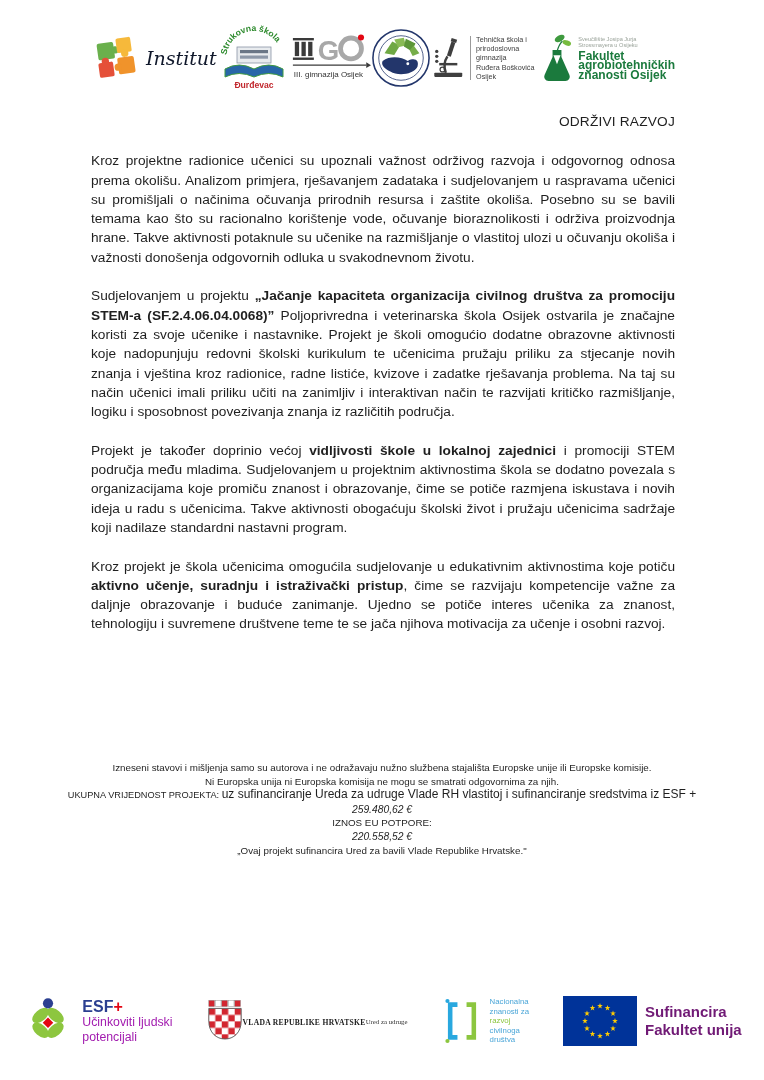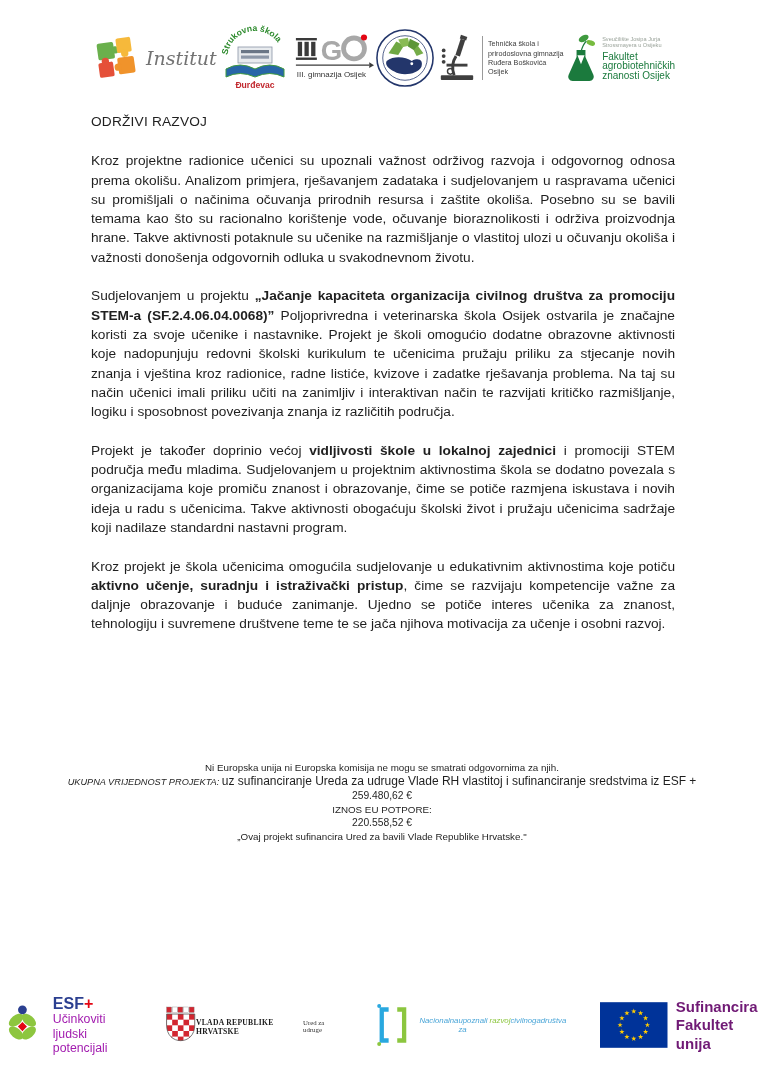--- a/index.html
+++ b/index.html
@@ -3,54 +3,54 @@
 <meta charset="utf-8">
 <style>
   html,body{margin:0;padding:0;background:#e9e9e9;}
   .page{position:relative;width:764px;height:1080px;background:#ffffff;margin:0 auto;
         font-family:"Liberation Sans",sans-serif;overflow:hidden;}
 
   
   .header-row{position:absolute;top:22px;left:93px;width:582px;height:72px;
               display:flex;justify-content:space-between;align-items:center;}
   .hlogo{display:flex;align-items:center;gap:5px;}
-  .institut-text{font-family:"DejaVu Serif",serif;font-style:italic;font-size:19px;color:#737373;}
+  .institut-text{font-family:"DejaVu Serif",serif;font-style:italic;font-size:19px;color:#0f172a;}
   .teh-divider{width:1px;height:44px;background:#9a9a9a;}
   .teh-lines{font-size:7.2px;line-height:9.3px;color:#3c3c3c;}
   .fak-col{display:flex;flex-direction:column;}
   .fak-uni{font-size:5.6px;line-height:6.6px;color:#9aa39a;}
-  .fak-name{font-size:10px;font-weight:normal;line-height:9.6px;color:#1b7a3d;margin-top:3px;}
+  .fak-name{font-size:12px;font-weight:bold;line-height:9.6px;color:#1b7a3d;margin-top:3px;}
 
   
   .doc{position:absolute;top:112px;left:91px;width:584px;color:#1f1f1f;
        font-size:13.7px;line-height:19.3px;text-align:justify;}
-  .doc-title{font-weight:400;letter-spacing:.2px;margin:0 0 20px 0;text-align:left;}
+  .doc-title{font-weight:400;letter-spacing:.2px;margin:0 0 20px 0;text-align:right;}
   .para{margin:0 0 19.3px 0;}
   .para .bold{font-weight:bold;}
 
   
   .footer-note{position:absolute;top:761px;left:57px;width:650px;text-align:center;color:#1f1f1f;}
   .fn-line{font-size:9.8px;line-height:13.6px;}
-  .seg-caps{font-size:9.2px;font-style:italic;}
+  .seg-caps{font-size:9.2px;}
   .seg-big{font-size:12px;}
-  .seg-italic{font-size:10.3px;}
+  .seg-italic{font-style:italic;font-size:10.3px;}
 
   
   .footer-row{position:absolute;top:995px;left:0;width:764px;display:flex;
               justify-content:center;align-items:center;gap:34px;}
   .flogo{display:flex;align-items:center;gap:8px;}
   .esf-col{display:flex;flex-direction:column;}
   .esf-line1{font-size:16px;font-weight:bold;color:#2b3f90;line-height:17px;}
   .esf-plus{color:#e30613;}
   .esf-sub{font-size:12.3px;font-weight:normal;color:#a21caf;line-height:14.5px;}
   .vlada-col{display:flex;align-items:center;}
   .vlada-title{font-family:"Liberation Serif",serif;font-size:7.6px;font-weight:bold;
                color:#1a1a1a;letter-spacing:.3px;margin-top:3px;}
   .vlada-sub{font-family:"Liberation Serif",serif;font-size:6.8px;color:#333;margin-top:1px;}
-  .zak-col{display:flex;flex-direction:row;font-style:italic;}
+  .zak-col{display:flex;flex-direction:column;}
   .zak-word{font-size:7.8px;line-height:9.6px;color:#4ba6d8;}
   .zak-word.green{color:#8cc63f;}
   .eu-col{display:flex;flex-direction:column;}
   .eu-line{font-size:15px;font-weight:bold;color:#701a75;line-height:18.5px;}
 </style>
 </head>
 <body>
 
 <div class="page">
 
@@ -166,20 +166,21 @@
     <div class="doc-title">ODRŽIVI RAZVOJ</div>
     <div>
         <p class="para"><span>Kroz projektne radionice učenici su upoznali važnost održivog razvoja i odgovornog odnosa prema okolišu. Analizom primjera, rješavanjem zadataka i sudjelovanjem u raspravama učenici su promišljali o načinima očuvanja prirodnih resursa i zaštite okoliša. Posebno su se bavili temama kao što su racionalno korištenje vode, očuvanje bioraznolikosti i održiva proizvodnja hrane. Takve aktivnosti potaknule su učenike na razmišljanje o vlastitoj ulozi u očuvanju okoliša i važnosti donošenja odgovornih odluka u svakodnevnom životu.</span></p>
         <p class="para"><span>Sudjelovanjem u projektu </span><span class="bold">„Jačanje kapaciteta organizacija civilnog društva za promociju STEM-a (SF.2.4.06.04.0068)”</span><span> Poljoprivredna i veterinarska škola Osijek ostvarila je značajne koristi za svoje učenike i nastavnike. Projekt je školi omogućio dodatne obrazovne aktivnosti koje nadopunjuju redovni školski kurikulum te učenicima pružaju priliku za stjecanje novih znanja i vještina kroz radionice, radne listiće, kvizove i zadatke rješavanja problema. Na taj su način učenici imali priliku učiti na zanimljiv i interaktivan način te razvijati kritičko razmišljanje, logiku i sposobnost povezivanja znanja iz različitih područja.</span></p>
         <p class="para"><span>Projekt je također doprinio većoj </span><span class="bold">vidljivosti škole u lokalnoj zajednici</span><span> i promociji STEM područja među mladima. Sudjelovanjem u projektnim aktivnostima škola se dodatno povezala s organizacijama koje promiču znanost i obrazovanje, čime se potiče razmjena iskustava i novih ideja u radu s učenicima. Takve aktivnosti obogaćuju školski život i pružaju učenicima sadržaje koji nadilaze standardni nastavni program.</span></p>
         <p class="para"><span>Kroz projekt je škola učenicima omogućila sudjelovanje u edukativnim aktivnostima koje potiču </span><span class="bold">aktivno učenje, suradnju i istraživački pristup</span><span>, čime se razvijaju kompetencije važne za daljnje obrazovanje i buduće zanimanje. Ujedno se potiče interes učenika za znanost, tehnologiju i suvremene društvene teme te se jača njihova motivacija za učenje i osobni razvoj.</span></p>
       </div>
   </div>
 
   <div class="footer-note">
+      <div class="fn-line"><span>Izneseni stavovi i mišljenja samo su autorova i ne odražavaju nužno službena stajališta Europske unije ili Europske komisije.</span></div>
       <div class="fn-line"><span>Ni Europska unija ni Europska komisija ne mogu se smatrati odgovornima za njih.</span></div>
       <div class="fn-line"><span class="seg-caps">UKUPNA VRIJEDNOST PROJEKTA: </span><span class="seg-big">uz sufinanciranje Ureda za udruge Vlade RH  vlastitoj i sufinanciranje sredstvima iz ESF +</span></div>
       <div class="fn-line"><span class="seg-italic">259.480,62 €</span></div>
       <div class="fn-line"><span>IZNOS EU POTPORE:</span></div>
       <div class="fn-line"><span class="seg-italic">220.558,52 €</span></div>
       <div class="fn-line"><span>„Ovaj projekt sufinancira Ured za bavili Vlade Republike Hrvatske."</span></div>
     </div>
 
   <div class="footer-row">
 
@@ -221,21 +222,21 @@
 
     <div class="flogo">
       <svg width="40" height="52" viewBox="0 0 44 54">
         <circle cx="6" cy="5" r="2.3" fill="#29a8df"></circle>
         <path d="M17,9 H9 V45 H17" stroke="#29a8df" stroke-width="5" fill="none"></path>
         <path d="M27,9 H35 V45 H27" stroke="#8cc63f" stroke-width="5" fill="none"></path>
         <circle cx="6" cy="49" r="2.3" fill="#8cc63f"></circle>
       </svg>
       <div class="zak-col">
           <div class="zak-word">Nacionalna</div>
-          <div class="zak-word">upoznali za</div>
+          <div class="zak-word">znanosti za</div>
           <div class="zak-word green">razvoj</div>
           <div class="zak-word">civilnoga</div>
           <div class="zak-word">društva</div>
         </div>
     </div>
 
     <div class="flogo">
       <svg width="74" height="50" viewBox="0 0 74 50">
         <rect width="74" height="50" fill="#003399"></rect>
         <defs>

